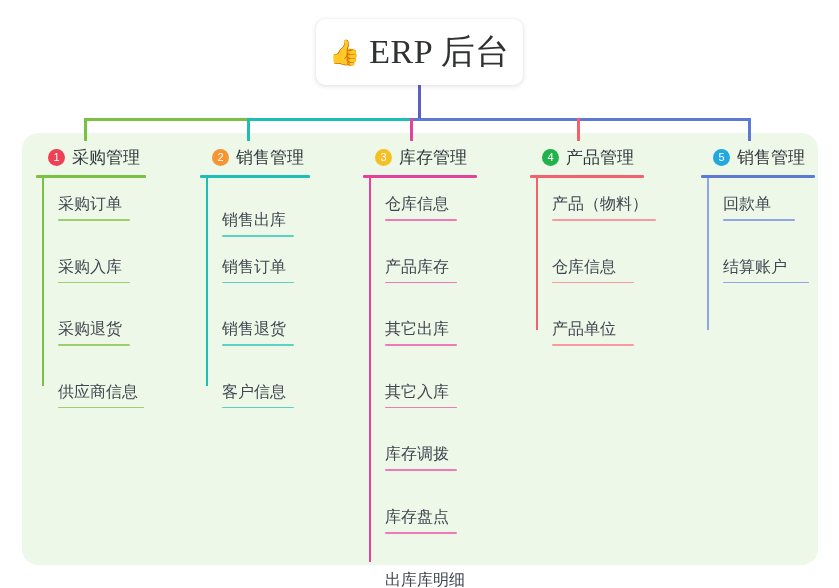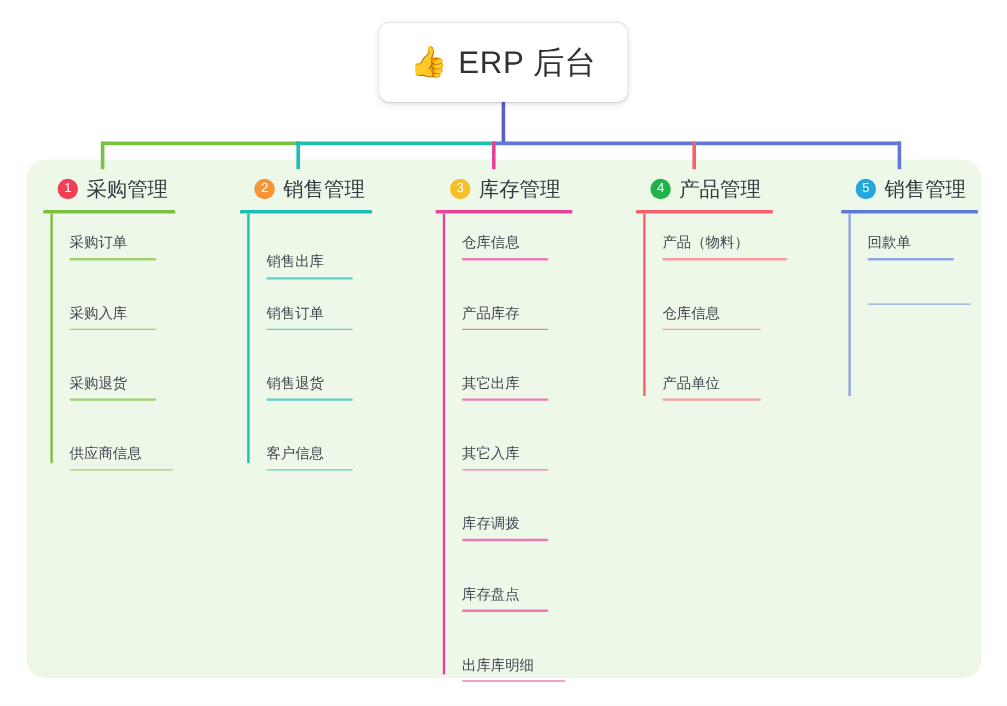--- a/index.html
+++ b/index.html
@@ -36,24 +36,25 @@
     justify-content: center;
     gap: 9px;
     z-index: 5;
   }
   #root-node .thumb {
     font-size: 25px;
     line-height: 1;
     display: inline-block;
   }
   #root-node .root-label {
-    font-size: 26px;
+    font-size: 34px;
     color: #303133;
     letter-spacing: 0.5px;
     white-space: nowrap;
+    font-family: Liberation Serif, serif;
   }
 
   
   #panel {
     position: absolute;
     left: 22px;
     top: 133px;
     width: 796px;
     height: 432px;
     background: #eef8e9;
@@ -107,21 +108,21 @@
     position: relative;
     margin-top: 0;
   }
   .leaf {
     position: relative;
     box-sizing: border-box;
     padding: 0 0 4px 22px;
     white-space: nowrap;
   }
   .leaf-label {
-    font-size: 12px;
+    font-size: 16px;
     color: #414750;
     display: block;
     padding-bottom: 4px;
   }
   .leaf-rule {
     height: 1.6px;
     border-radius: 1px;
   }
 </style>
 </head>
@@ -273,18 +274,19 @@
       <span class="col-title">销售管理</span>
     </div>
     <div class="header-rule" style="background:#5c79d6; width:114px;"></div>
     <div class="leaves">
       <div style="position:absolute; left:6px; top:0; width:2px; height:152px; background:#8fa6e2;"></div>
       <div class="leaf" style="padding-top:16px;">
         <span class="leaf-label">回款单</span>
         <div class="leaf-rule" style="background:#8fa6e2; width:72px;"></div>
       </div>
       <div class="leaf" style="padding-top:32px;">
+        <span class="leaf-label">结算账户</span>
         <div class="leaf-rule" style="background:#8fa6e2; width:86px;"></div>
       </div>
     </div>
   </div>
 
 </div>
 
 </body></html>

